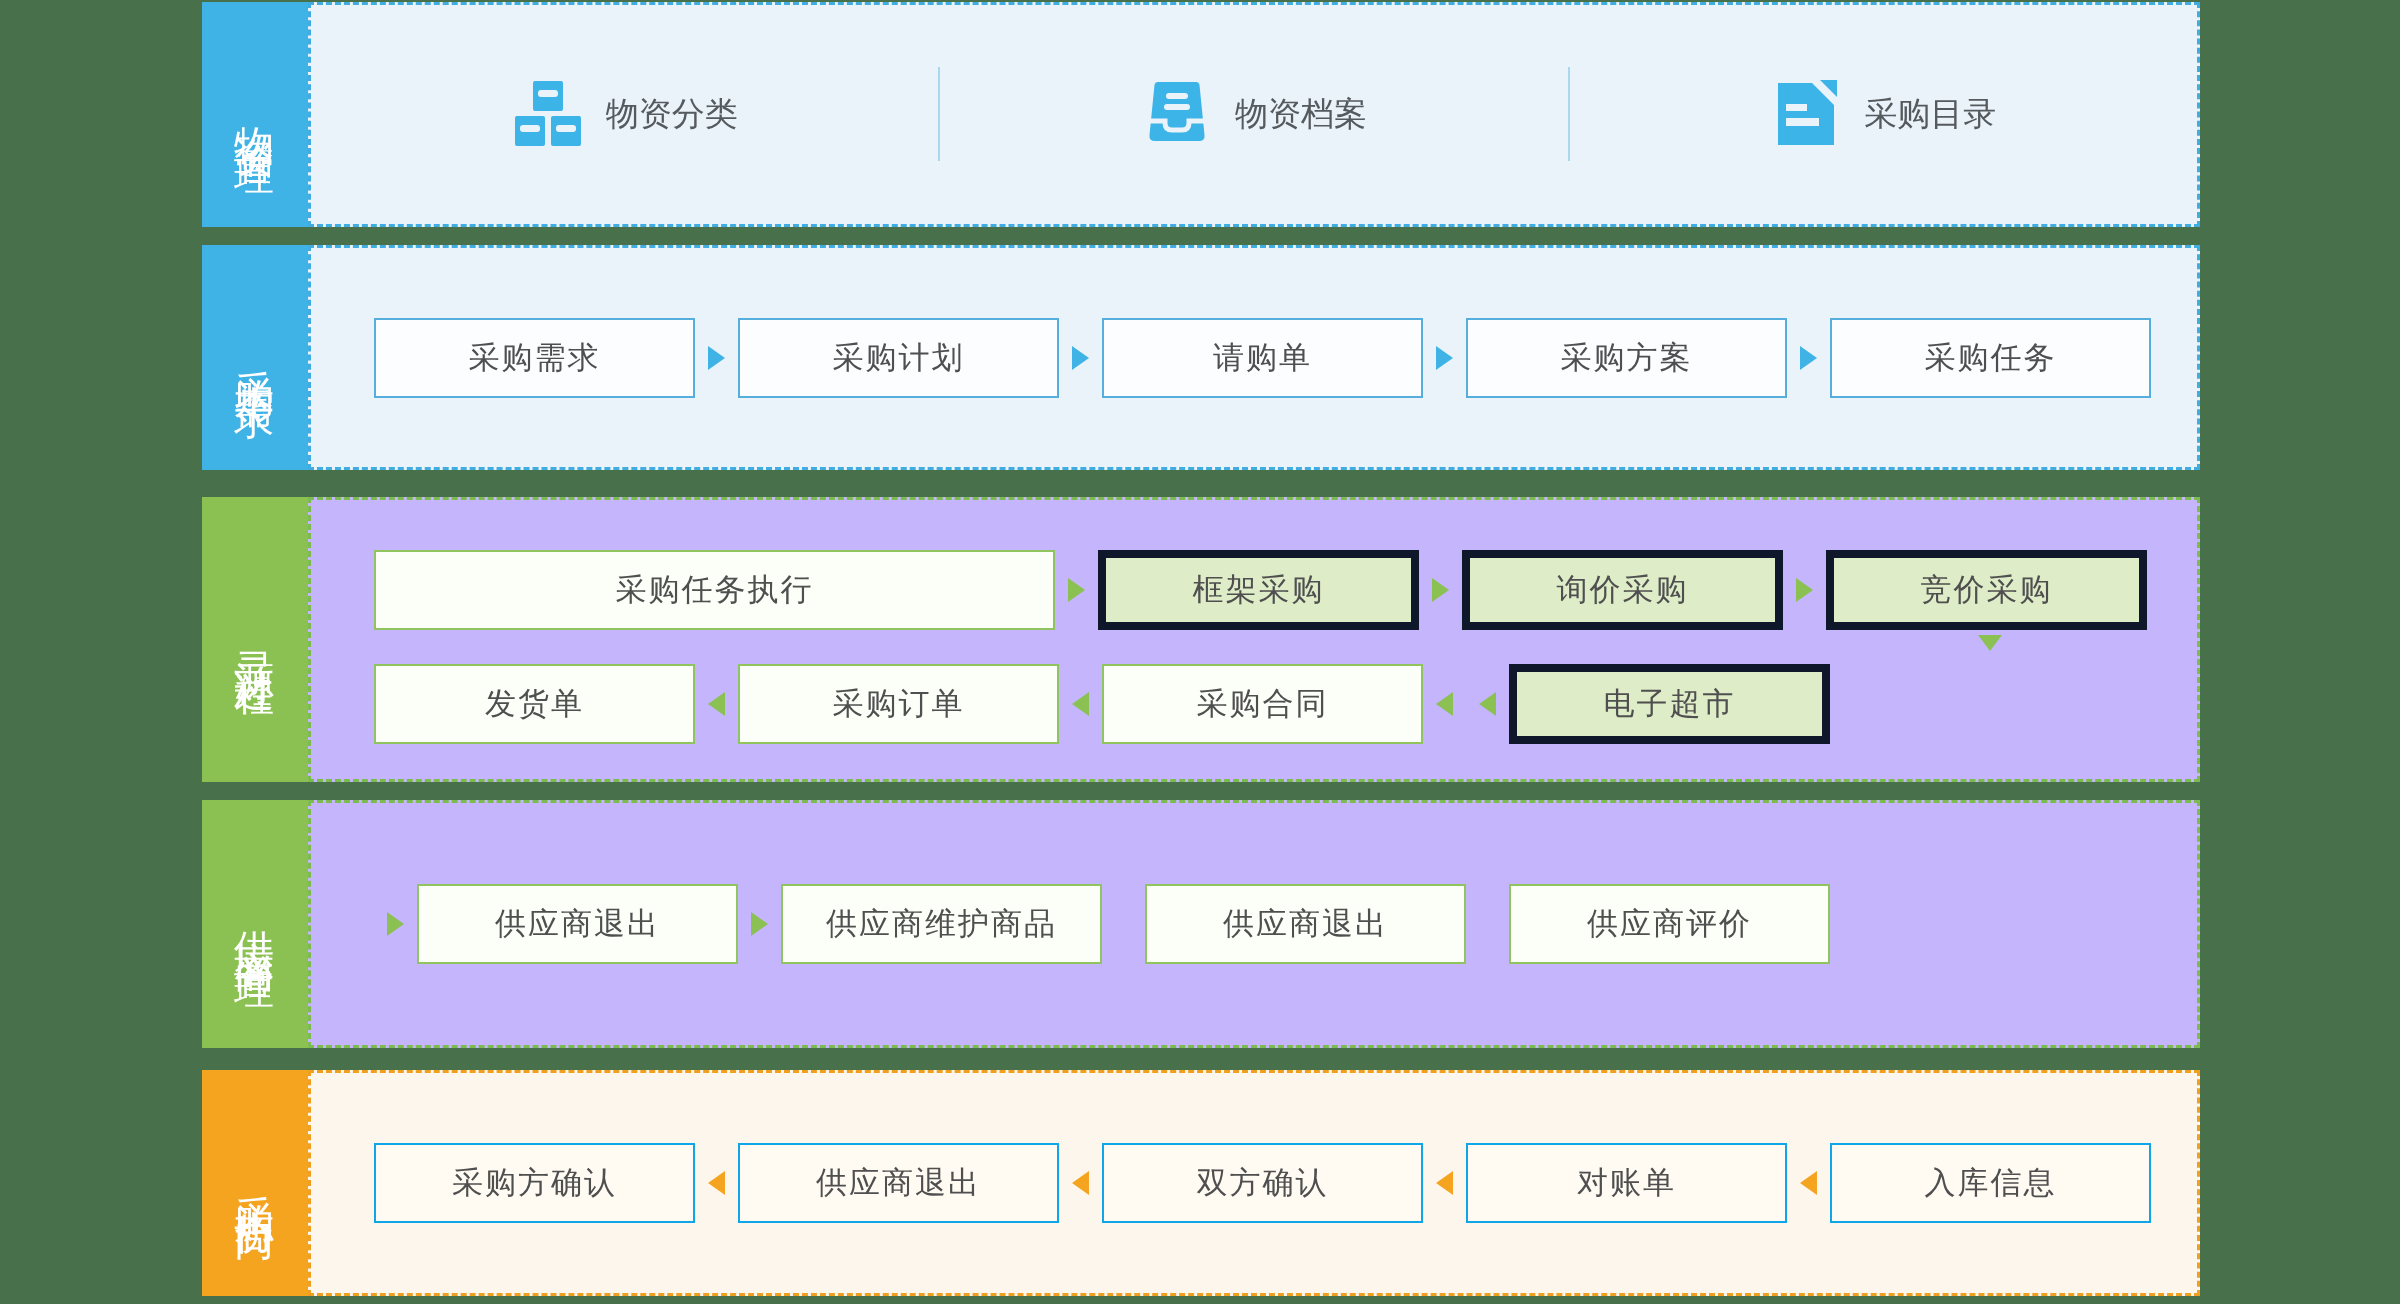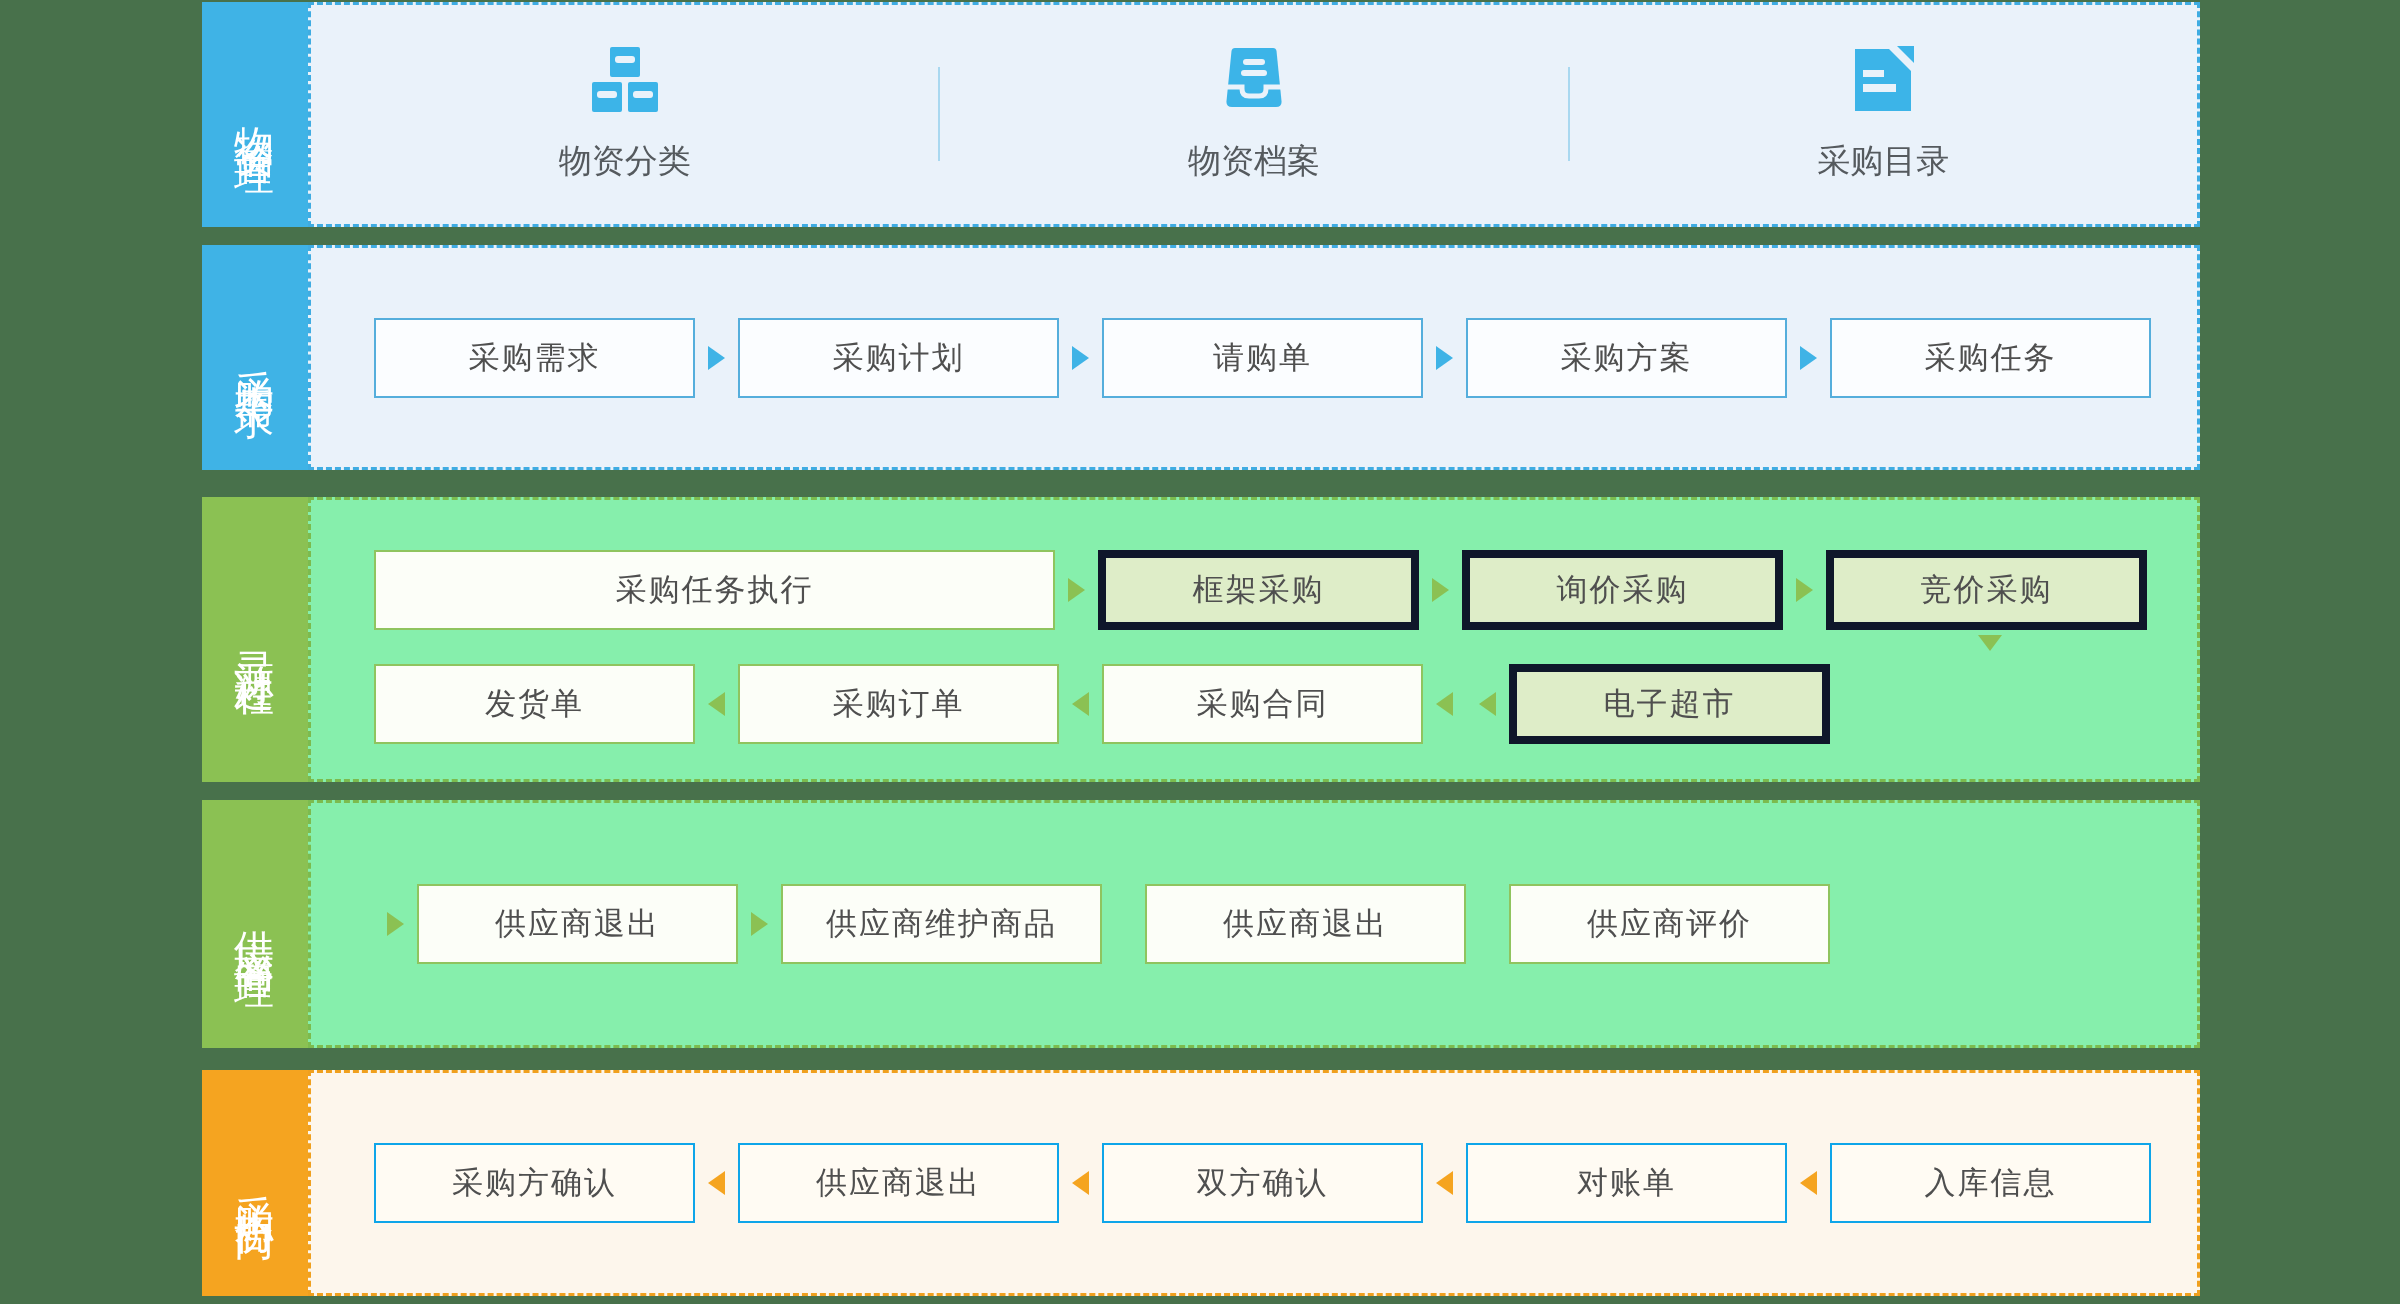--- a/index.html
+++ b/index.html
@@ -8,25 +8,25 @@
   .band{position:absolute;left:202px;width:1998px;display:flex;}
   .blabel{width:106px;flex:0 0 106px;display:flex;align-items:center;justify-content:center;
           color:#ffffff;font-size:40px;font-weight:500;writing-mode:vertical-rl;text-orientation:upright;
           letter-spacing:10px;}
   .bcontent{flex:1;position:relative;box-sizing:border-box;border:3px dashed #999;}
   
   .lbl-blue{background:#3FB3E6;}
   .lbl-green{background:#8BC153;}
   .lbl-orange{background:#F5A420;}
   .ct-blue{background:#EAF2FA;border-color:#3FACE2;}
-  .ct-green{background:#86efac;border-color:#7CBB4E;}
+  .ct-green{background:#c4b5fd;border-color:#7CBB4E;}
   .ct-orange{background:#FDF6EC;border-color:#F0A01E;}
   
   .materials{display:flex;align-items:stretch;}
-  .mgroup{flex:1;display:flex;flex-direction:column;align-items:center;justify-content:center;gap:22px;}
+  .mgroup{flex:1;display:flex;flex-direction:row;align-items:center;justify-content:center;gap:22px;}
   .micon{width:72px;height:72px;display:block;}
   .mcaption{font-size:33px;color:#555A5E;}
   .vsep{width:2px;height:94px;background:#A9D8F0;margin-top:62px;flex:0 0 2px;}
   
   .flow{position:absolute;left:0;right:0;display:flex;align-items:center;padding-left:63px;}
   .vcenter{top:50%;transform:translateY(-50%);}
   .fbox{box-sizing:border-box;width:321px;height:80px;display:flex;align-items:center;justify-content:center;
         font-size:31px;color:#4F4F4F;letter-spacing:2px;}
   .wide{width:681px;}
   .bx-blue{border:2px solid #55AEDC;background:#FBFDFF;}

